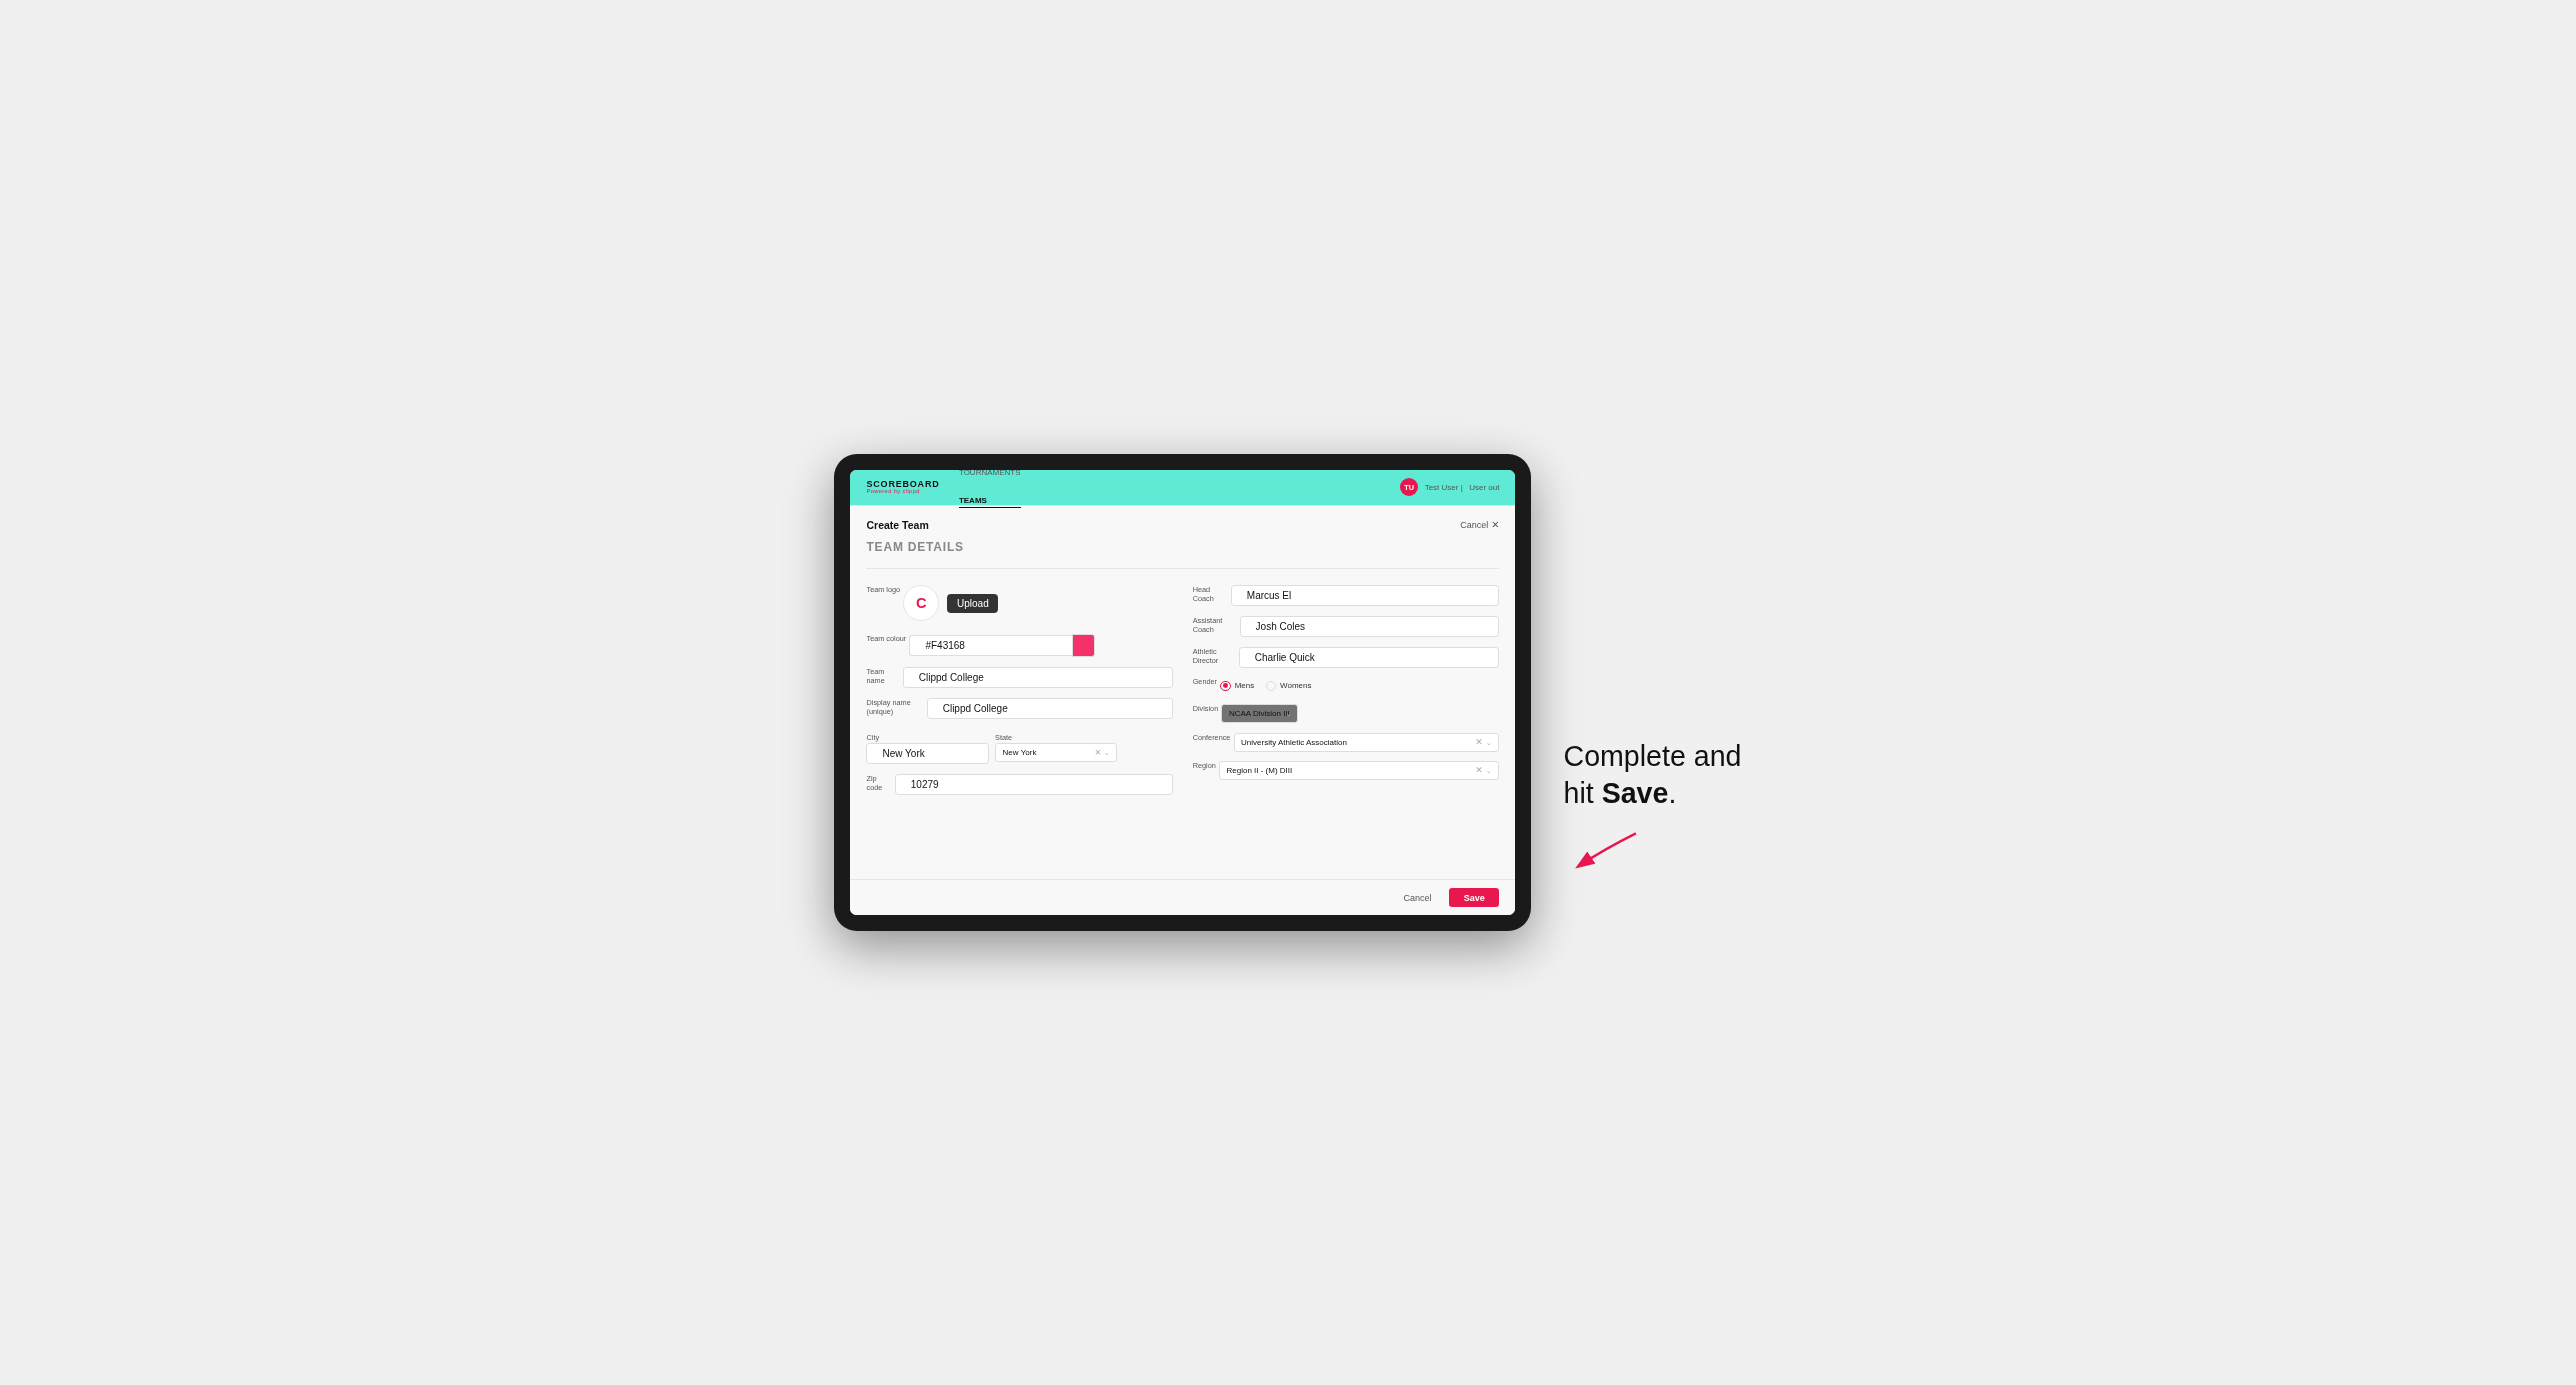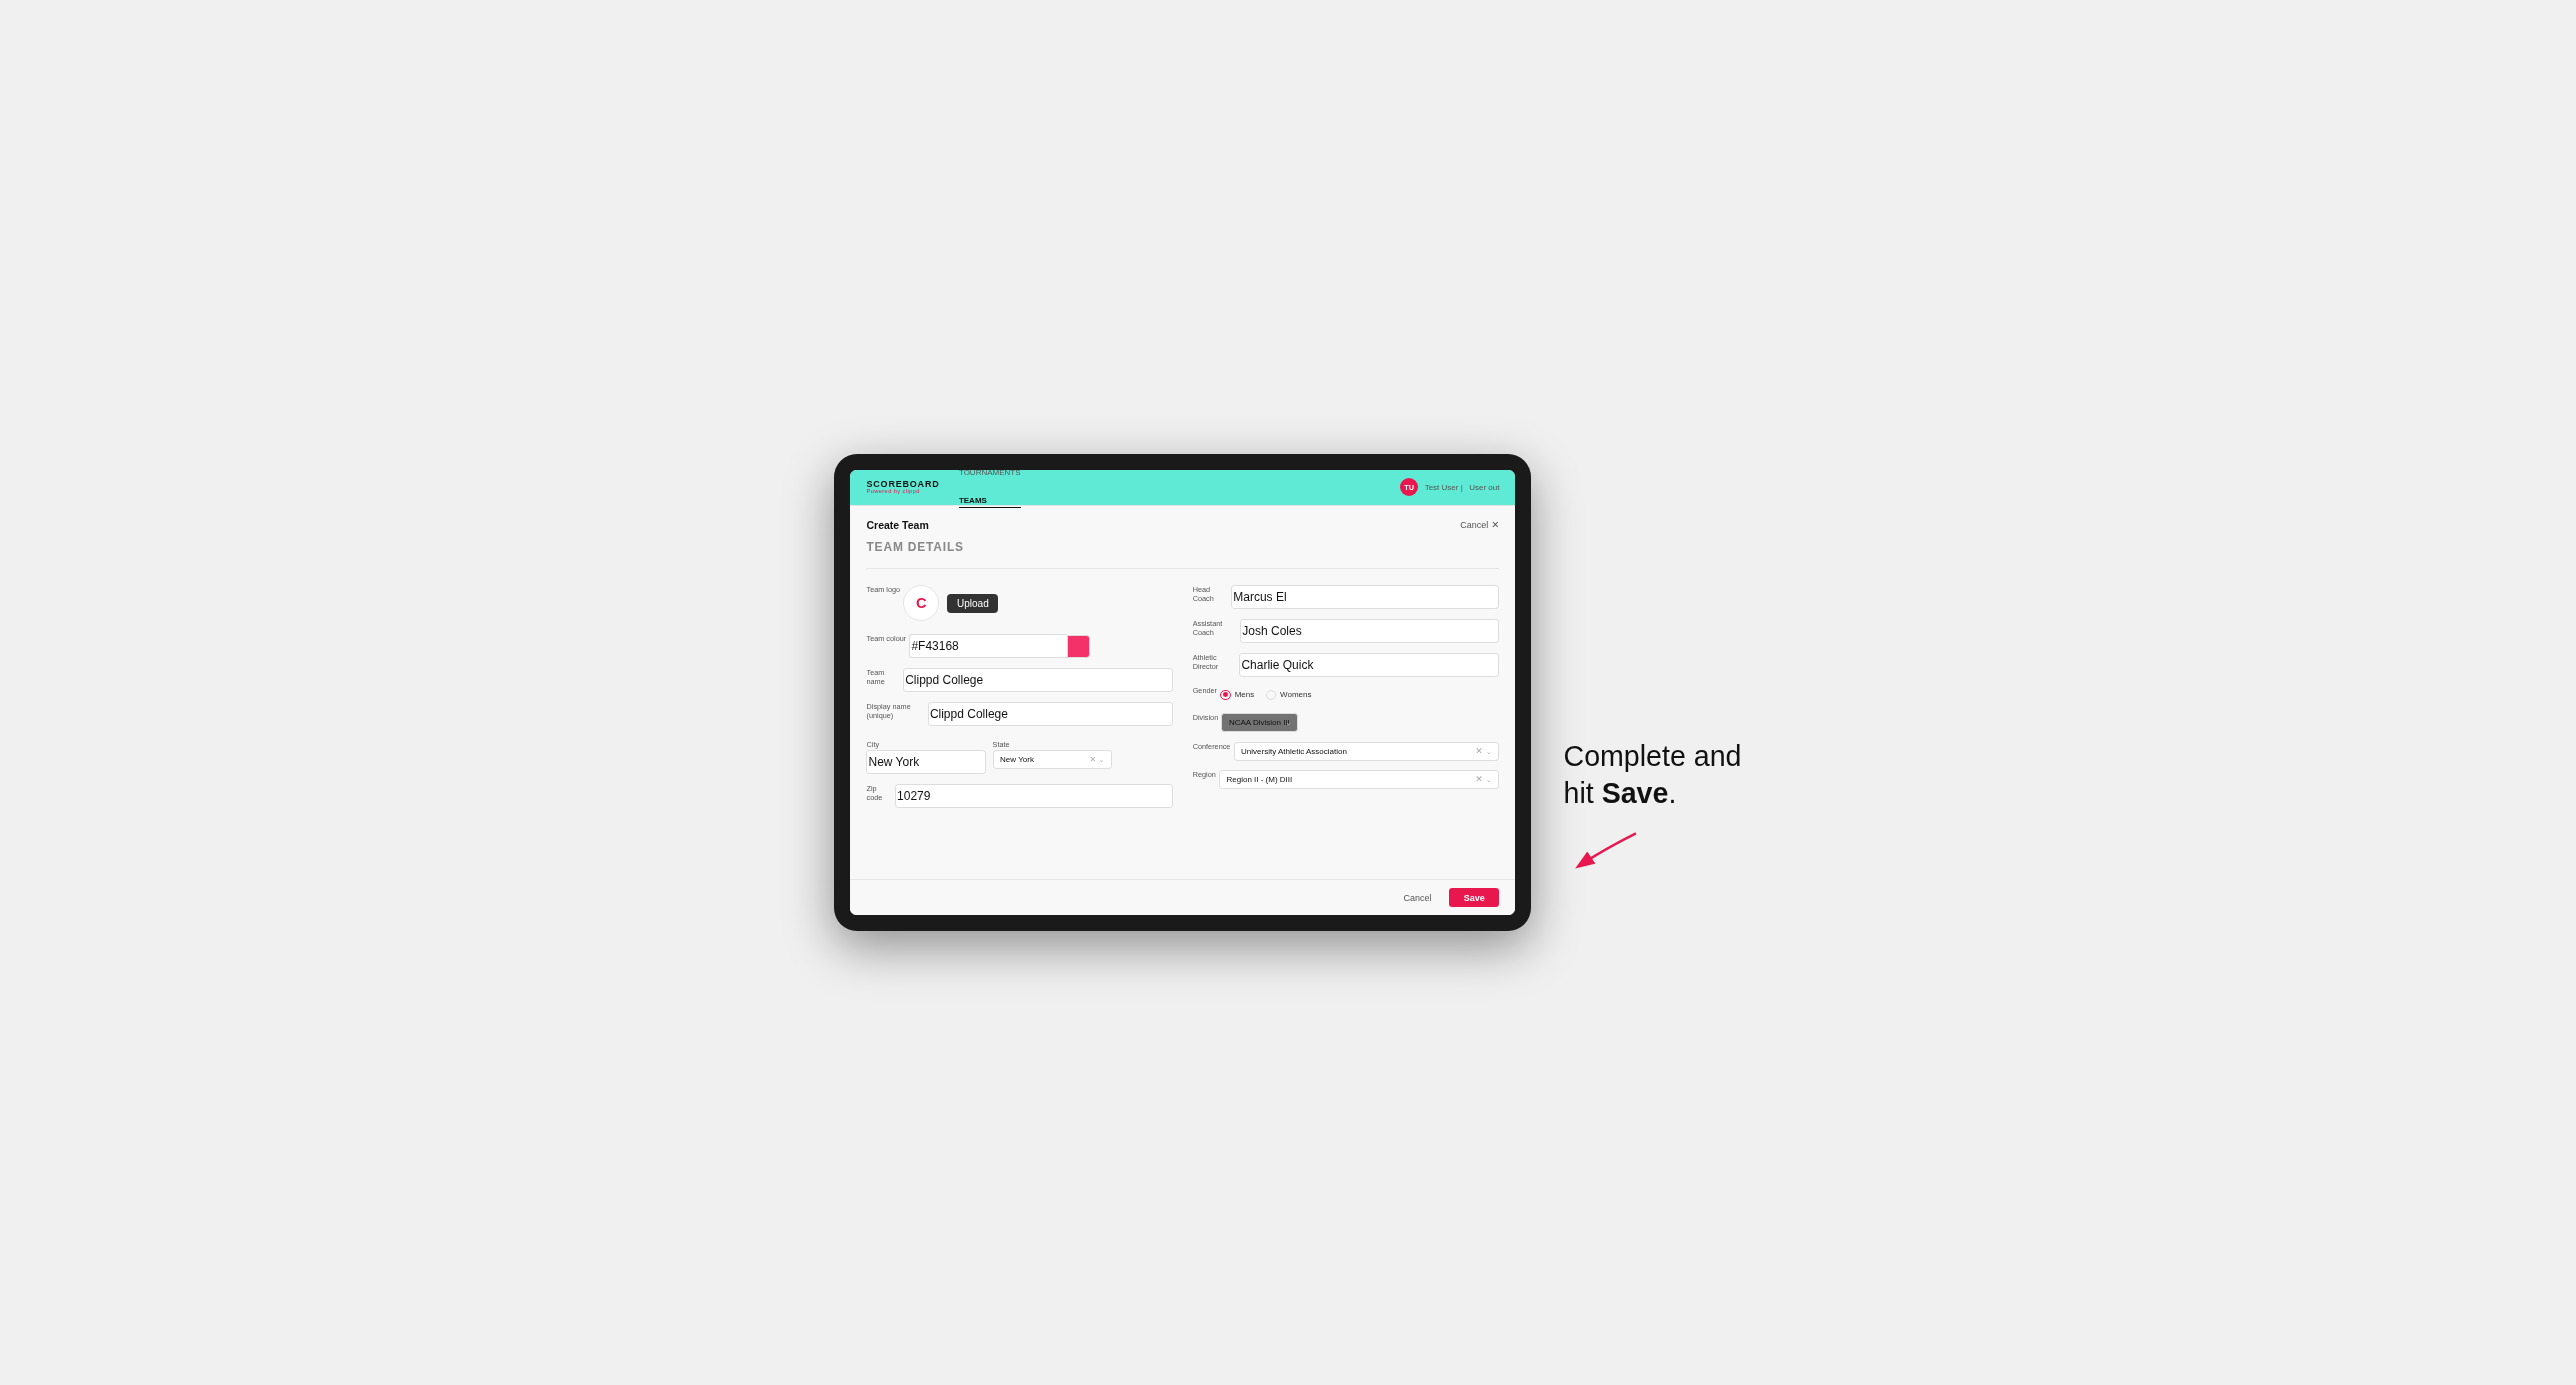--- a/index.html
+++ b/index.html
@@ -206,22 +206,22 @@
 
     .form-label {
       font-size: 7.3px;
       color: #555;
       font-weight: 500;
     }
 
     .form-input {
       border: 0.8px solid #ddd;
       border-radius: 3.2px;
-      padding: 4px 1px;
-      font-size: 12px;
+      padding: 4px 15px;
+      font-size: 10px;
       color: #111;
       background: #fff;
       width: 100%;
       outline: none;
     }
 
     
     .logo-upload-area {
       display: flex;
       align-items: center;

